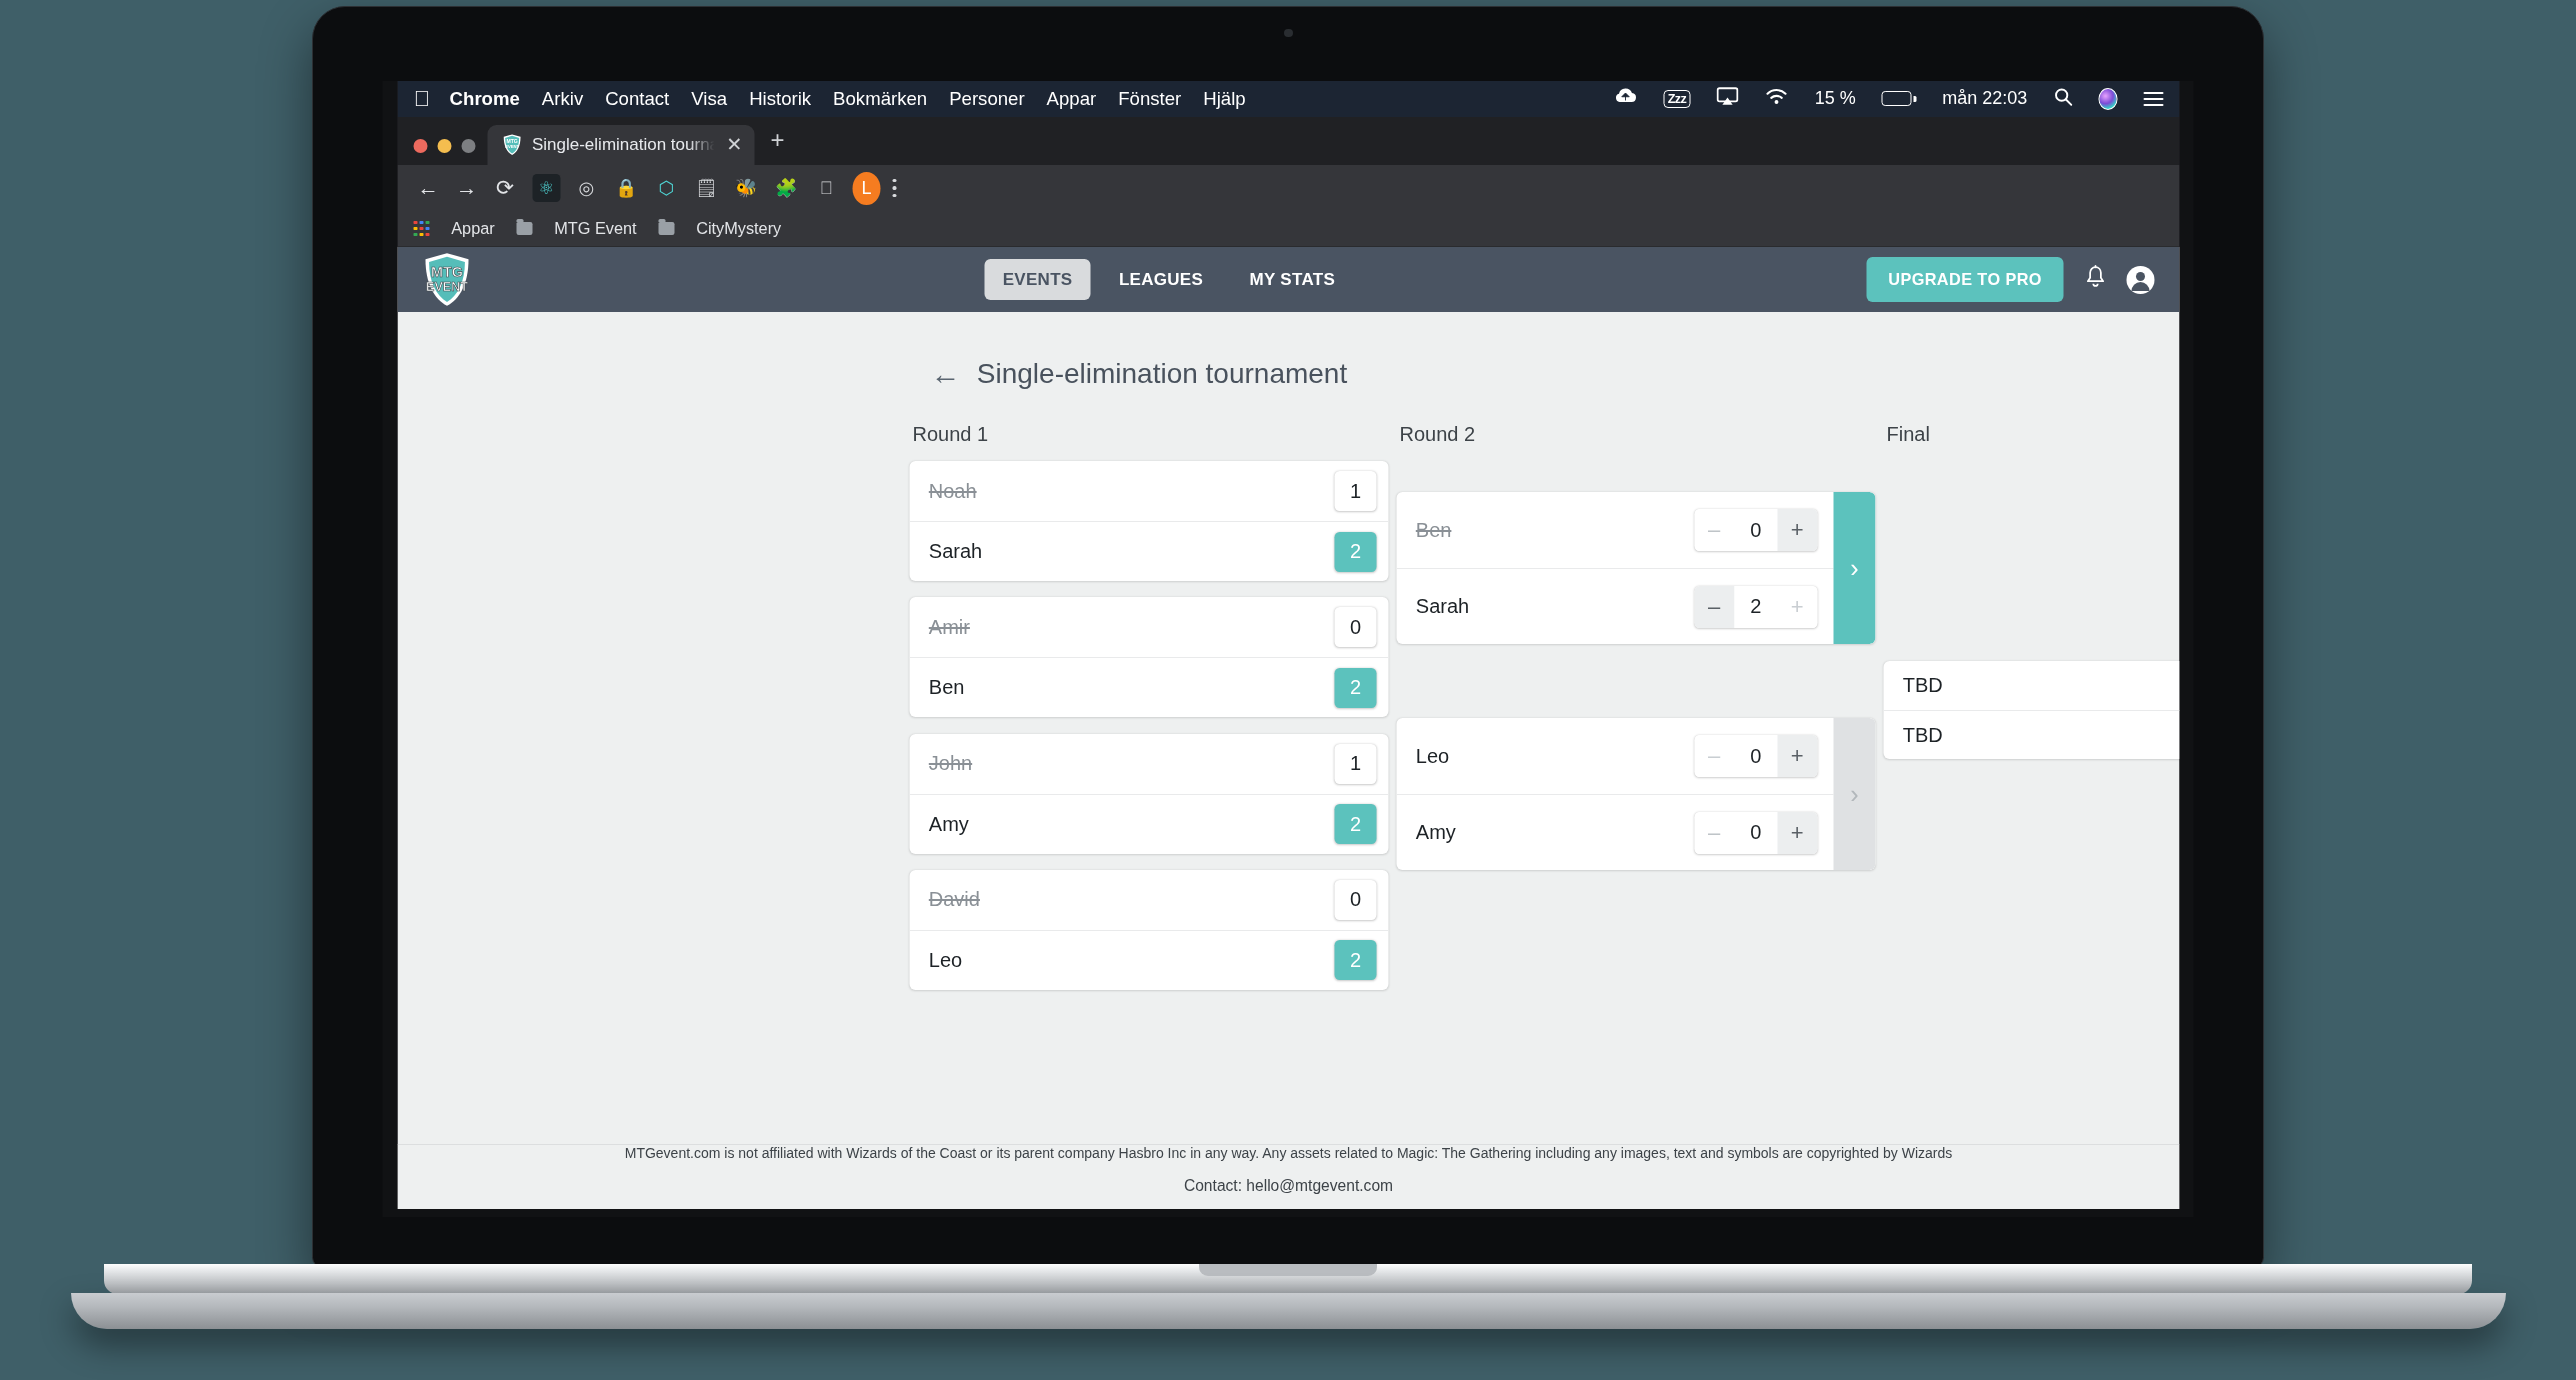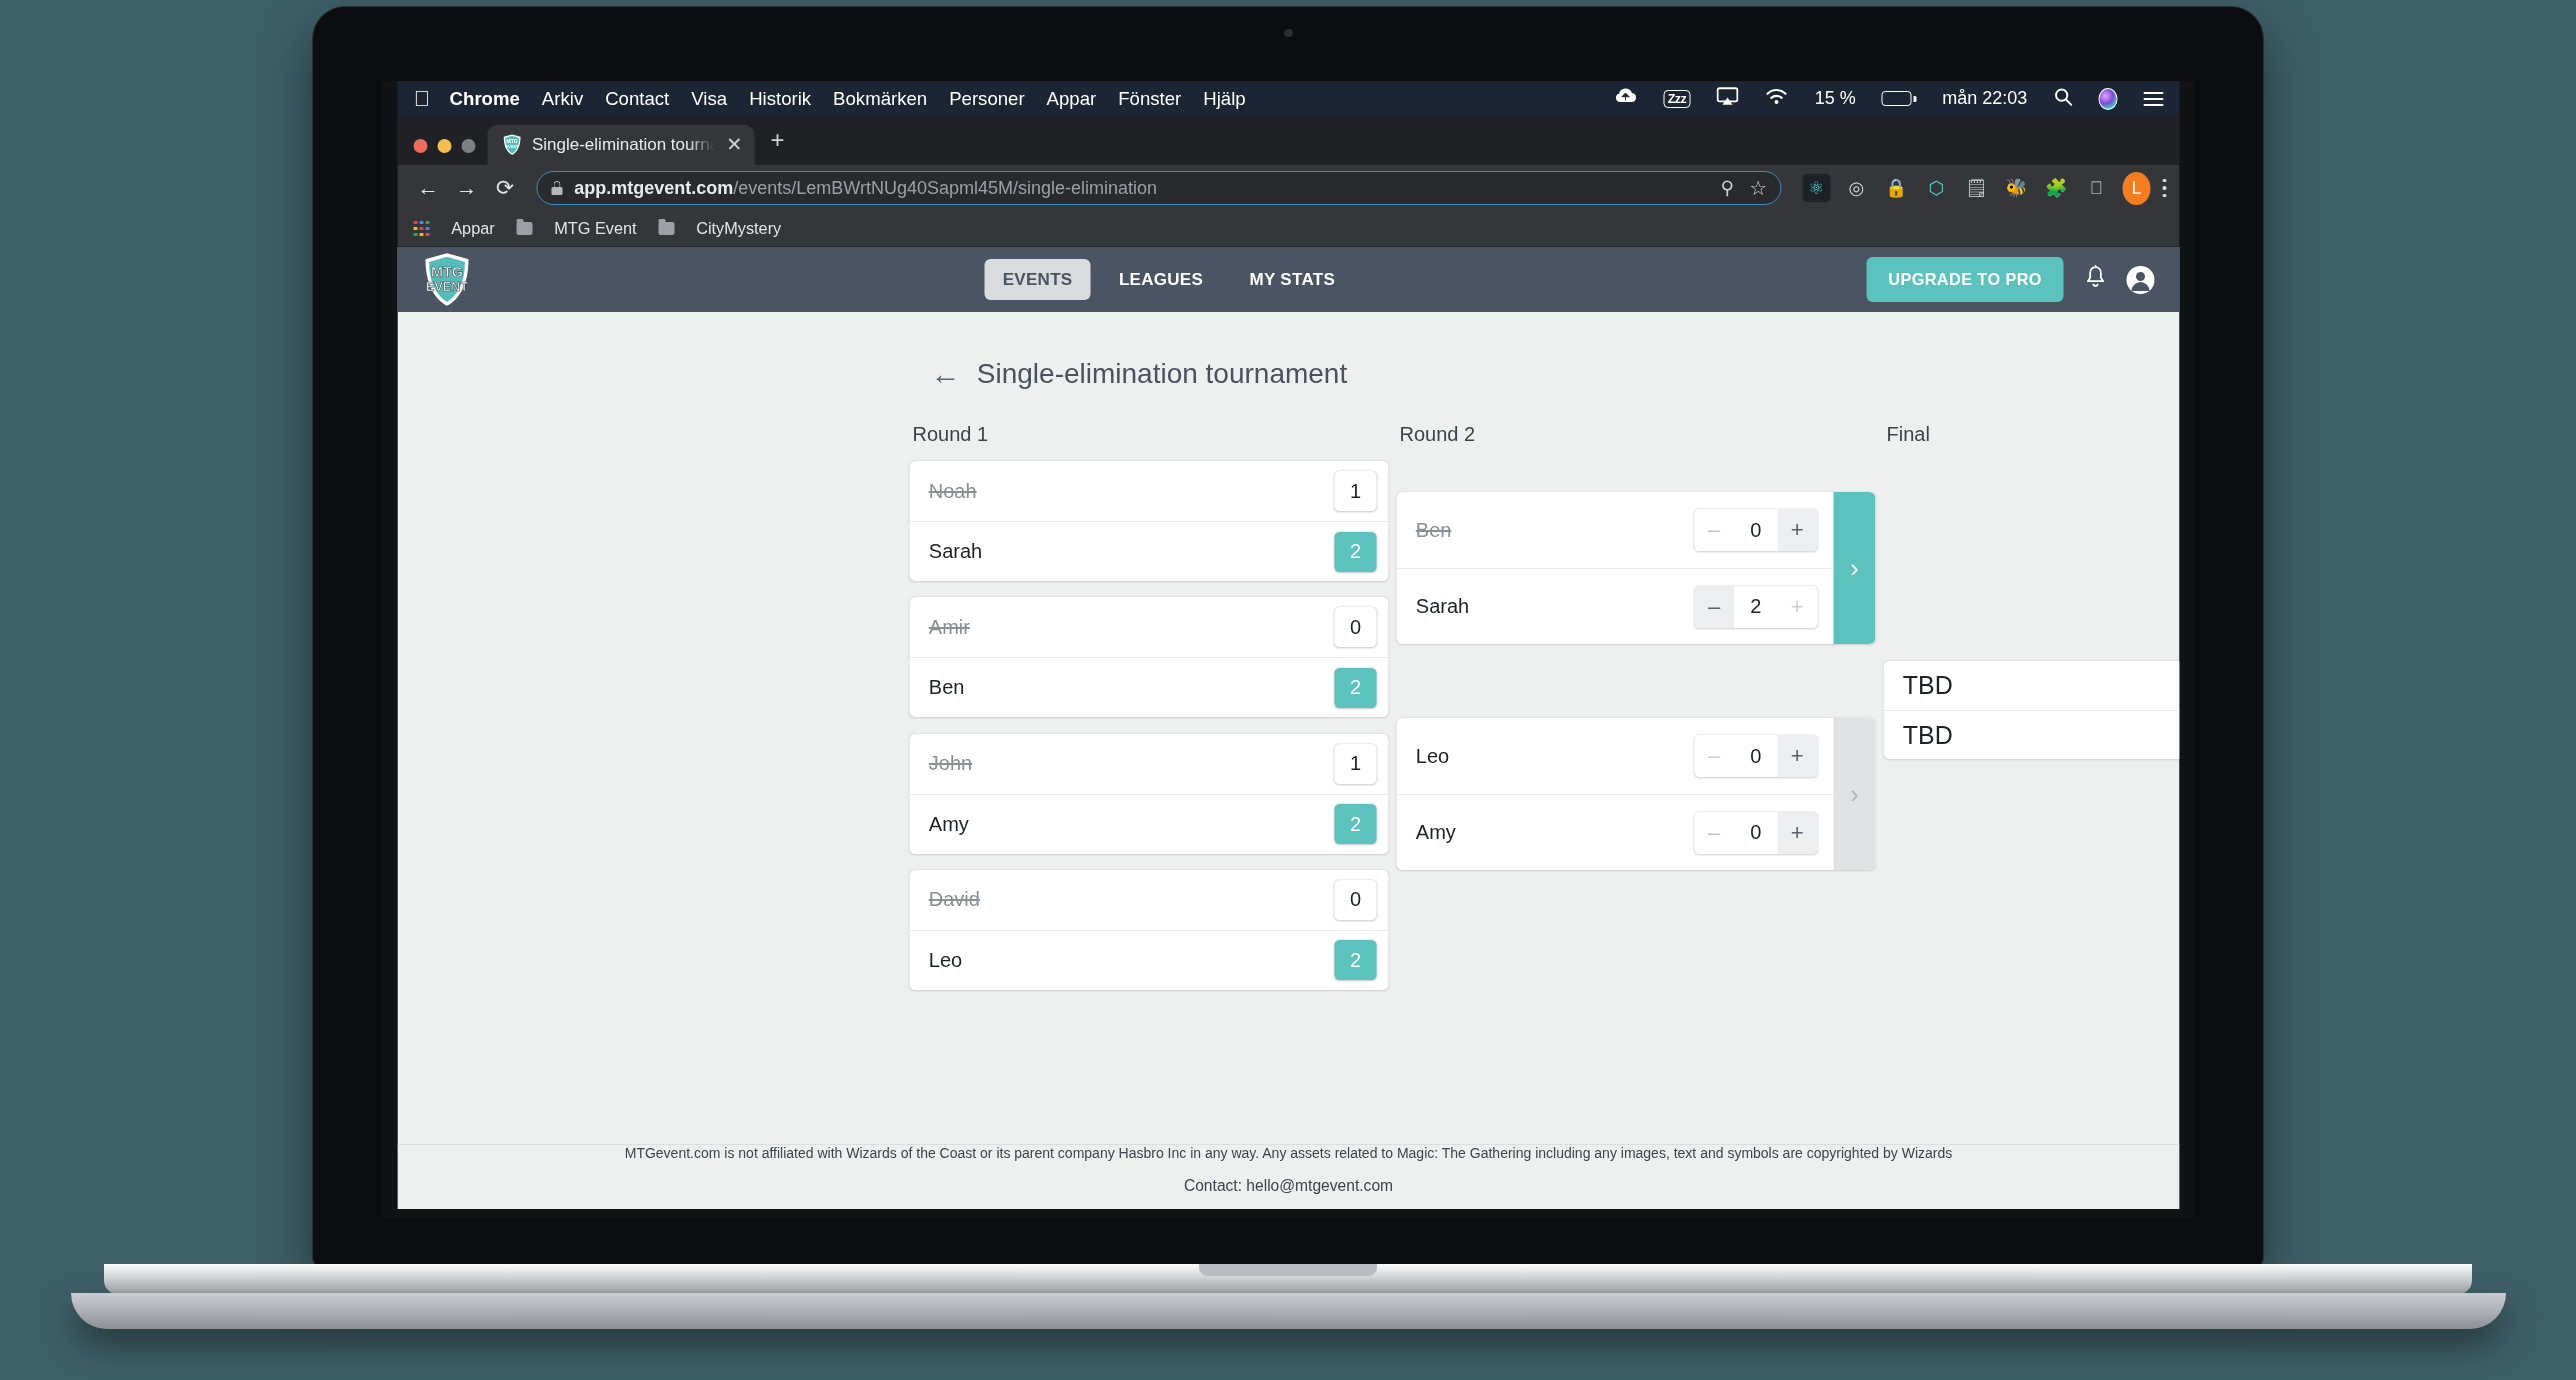--- a/index.html
+++ b/index.html
@@ -498,21 +498,21 @@
     background: #dfe1e3;
     color: #b2b7bb;
   }
 
   
   .match.final {
     width: 449px;
     margin-top: 0;
   }
   .match.final .slot { height: 49px; }
-  .match.final .pname { font-size: 25px; color:#1d2226; }
+  .match.final .pname { font-size: 20px; color:#1d2226; }
 
   
   #footer {
     position: absolute;
     left: 0; right: 0;
     bottom: 0;
     background: #eef0f0;
     padding-bottom: 3px;
   }
   #footer-line { height:0.7px; background:#dcdedf; }
@@ -643,31 +643,20 @@
             <span class="tab-title">Single-elimination tournament</span>
             <span class="tab-close">✕</span>
           </div>
           <span id="newtab">+</span>
         </div>
 
         <div id="toolbar">
           <span class="nav-btn">←</span>
           <span class="nav-btn">→</span>
           <span class="nav-btn">⟳</span>
-          <div id="omnibox">
-            <span class="lock-ico">
-                <span class="shackle"></span>
-                <span class="body"></span>
-              </span>
-            <span id="url"><b>app.mtgevent.com</b><span>/events/LemBWrtNUg40Sapml45M/single-elimination</span></span>
-            <span class="omni-right">
-              <span class="key-ico">⚲</span>
-              <span class="star-ico">☆</span>
-            </span>
-          </div>
           <div class="ext-row">
             <span class="ext react">⚛</span>
             <span class="ext">◎</span>
             <span class="ext" style="color:#62676b;">🔒</span>
             <span class="ext" style="color:#4fd4d4;">⬡</span>
             <span class="ext">🗒</span>
             <span class="ext" style="color:#7e8388;">🐝</span>
             <span class="ext">🧩</span>
             <span class="ext">⎕</span>
             <span class="profile-av">L</span>

